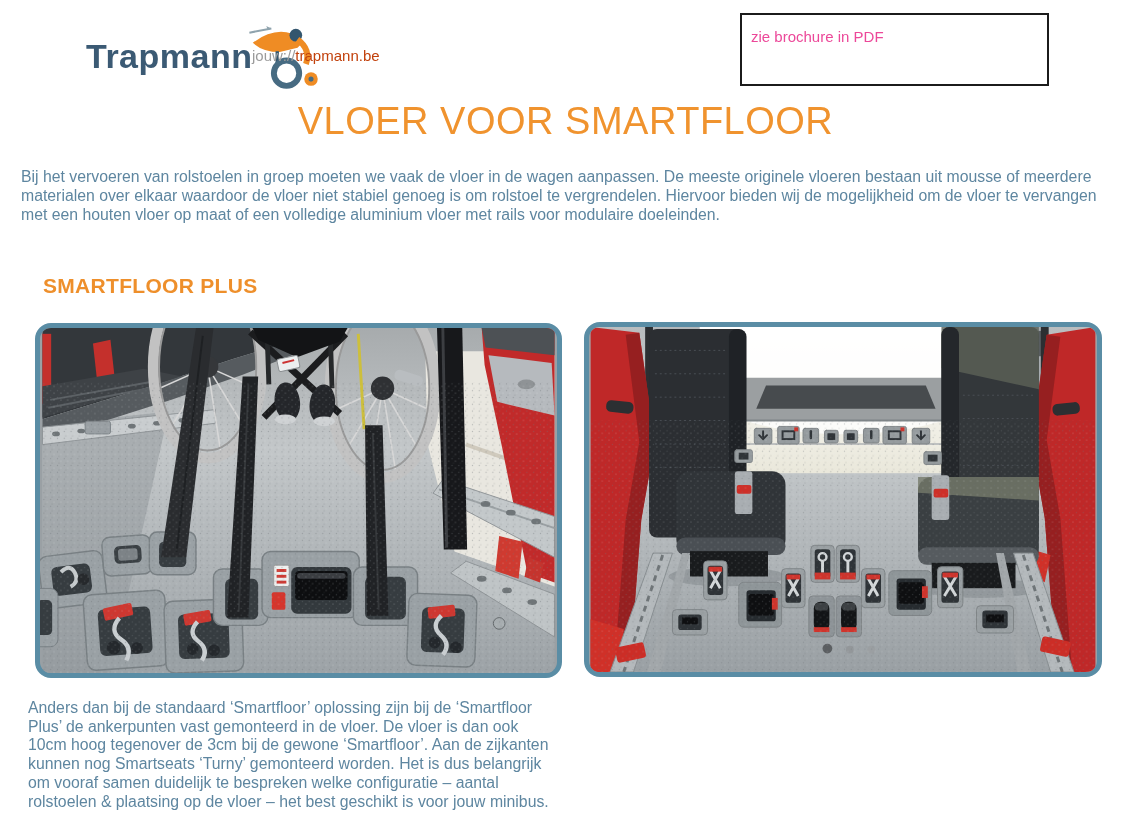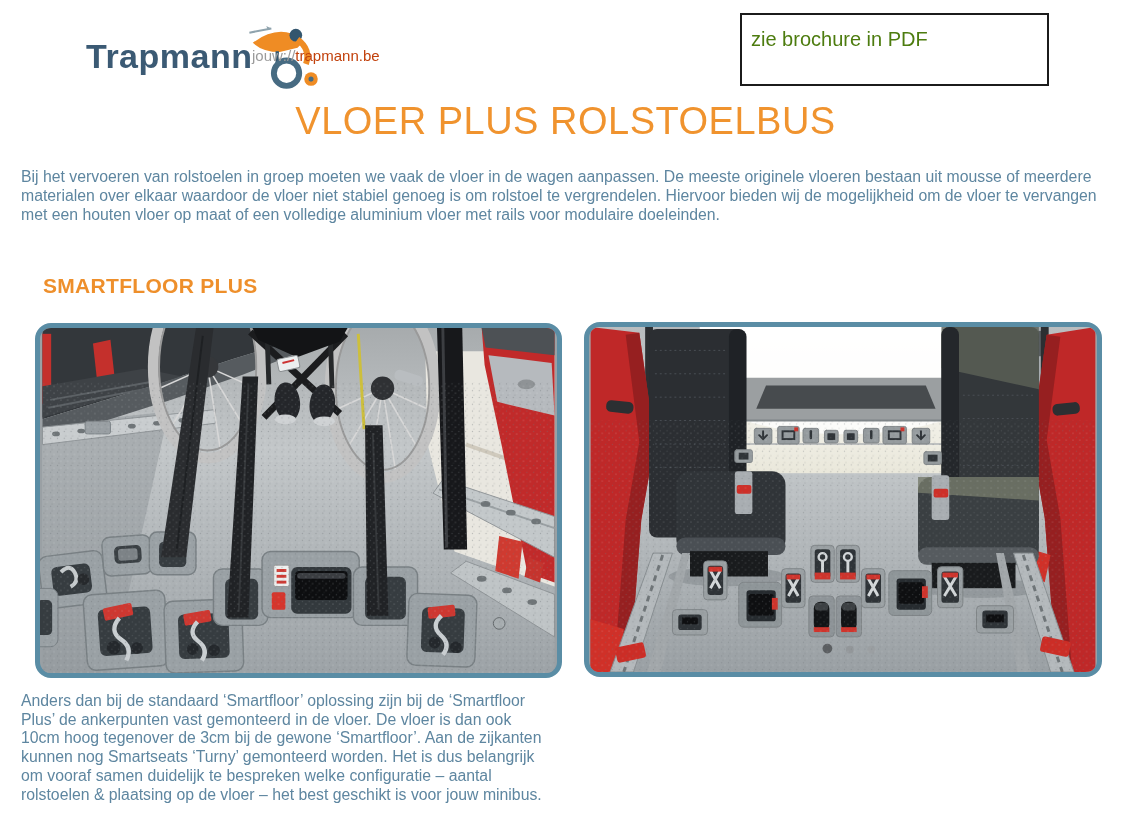--- a/index.html
+++ b/index.html
@@ -10,30 +10,30 @@
   .logo{position:absolute;left:86px;top:24px;display:flex;align-items:flex-start;}
   .logo-text{font-size:34px;font-weight:bold;color:#3b5a74;letter-spacing:.5px;line-height:1;margin-top:15px;}
   .logo-icon{margin-left:-6px;}
   .url-line{position:absolute;left:252px;top:47px;font-size:15px;}
   .url-scheme{color:#9b9b9b;}
   .url-domain{color:#c2410c;font-weight:normal;text-decoration:none;cursor:pointer;}
 
   .notice{position:absolute;left:740px;top:13px;width:309px;height:73px;border:2px solid #1b1b1b;
           box-sizing:border-box;padding:13px 10px 0 9px;background:#fff;}
   .notice-text{font-size:15px;font-weight:600;color:#101010;margin:0 0 6px 0;letter-spacing:-.2px;}
-  .notice-link{font-size:20px;color:#4d7c0f;text-decoration:none;cursor:pointer;text-align:right;}
+  .notice-link{font-size:15px;color:#ec4899;text-decoration:none;cursor:pointer;text-align:right;}
 
   
   .title{position:absolute;left:0;top:100px;width:100%;text-align:center;margin:0;
          font-size:38px;font-weight:300;color:#f0932e;letter-spacing:.5px;}
   .intro{position:absolute;left:21px;top:167px;width:1096px;margin:0;
          font-size:15.8px;line-height:19px;color:#5e86a0;}
   .section-heading{position:absolute;left:27px;top:258px;margin:16px;
          font-size:21px;font-weight:bold;color:#ee8f2b;letter-spacing:.3px;}
-  .body-par{position:absolute;left:21px;top:692px;width:528px;margin:0;
+  .body-par{position:absolute;left:21px;top:692px;width:528px;margin:7px;
          font-size:15.8px;line-height:18.7px;color:#5e86a0;}
 
   
   .photo{position:absolute;border:5px solid #5a8da5;border-radius:16px;overflow:hidden;background:#9aa0a4;}
   .photo svg{display:block;}
   .photo-left{left:35px;top:323px;}
   .photo-right{left:584px;top:322px;}
 </style>
 </head>
 <body>
@@ -58,21 +58,21 @@
   </div>
 
   <div class="url-line">
     <span class="url-scheme">jouw://</span><span class="url-domain">trapmann.be</span>
   </div>
 
   <div class="notice">
     <a class="notice-link">zie brochure in PDF</a>
   </div>
 
-  <h1 class="title">VLOER PLUS ROLSTOELBUS</h1>
+  <h1 class="title">VLOER VOOR SMARTFLOOR</h1>
 
   <p class="intro">Bij het vervoeren van rolstoelen in groep moeten we vaak de vloer in de wagen aanpassen. De meeste originele vloeren bestaan uit mousse of meerdere materialen over elkaar waardoor de vloer niet stabiel genoeg is om rolstoel te vergrendelen. Hiervoor bieden wij de mogelijkheid om de vloer te vervangen met een houten vloer op maat of een volledige aluminium vloer met rails voor modulaire doeleinden.</p>
 
   <h2 class="section-heading">SMARTFLOOR PLUS</h2>
 
   <figure class="photo photo-left" style="margin:0;">
     <svg width="517" height="345" viewBox="0 0 527 355">
       <defs>
         <linearGradient id="gfl" x1="0" y1="0" x2="0" y2="1">
           <stop offset="0" stop-color="#a7abad"></stop>

